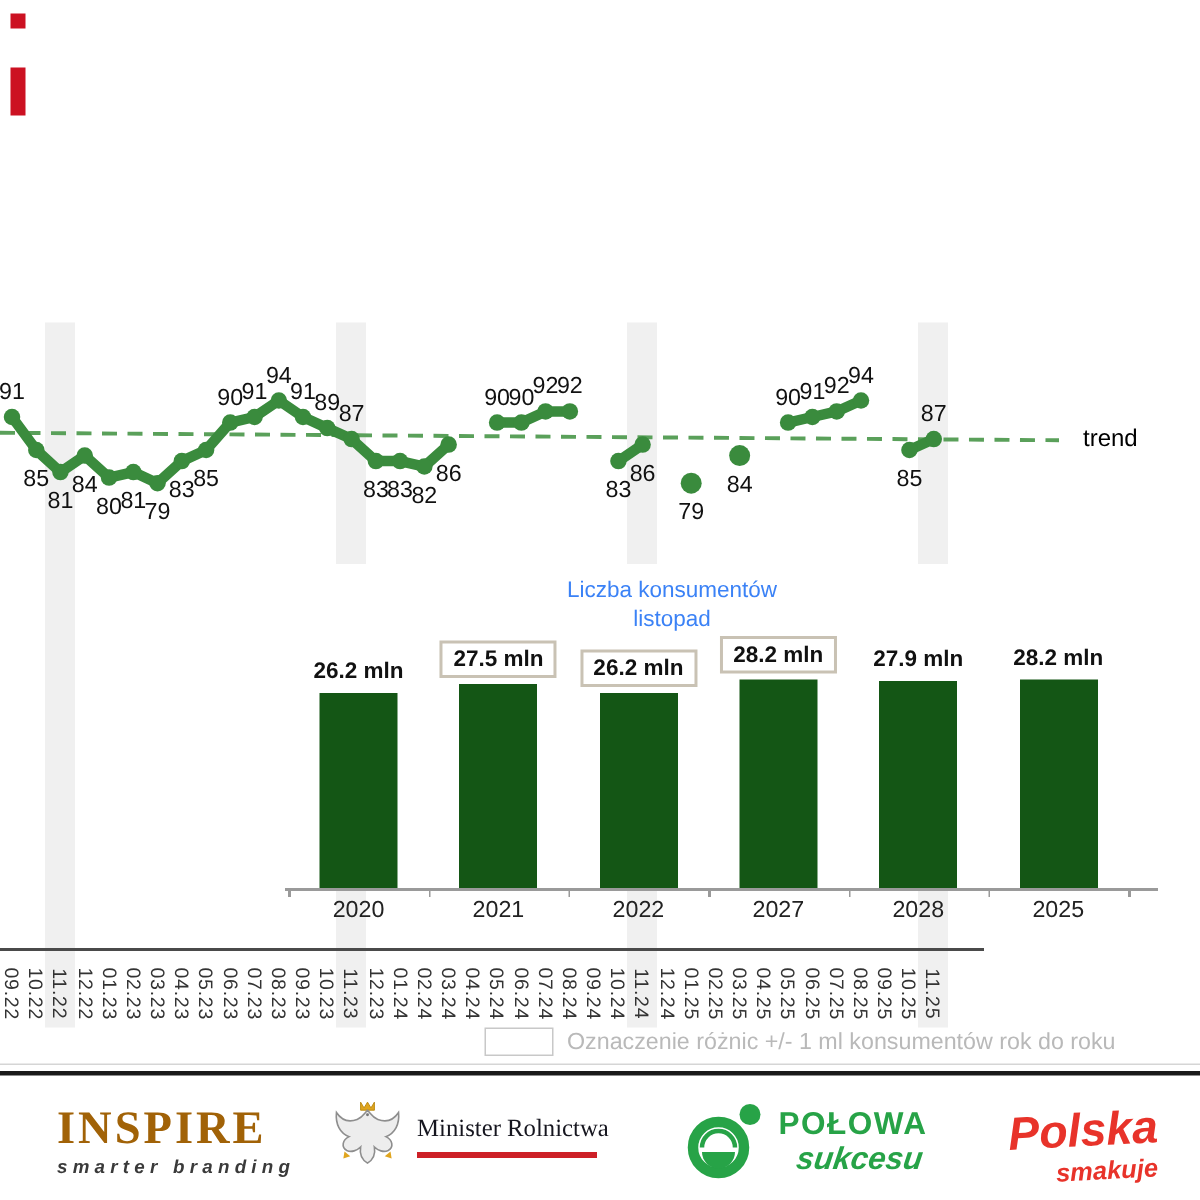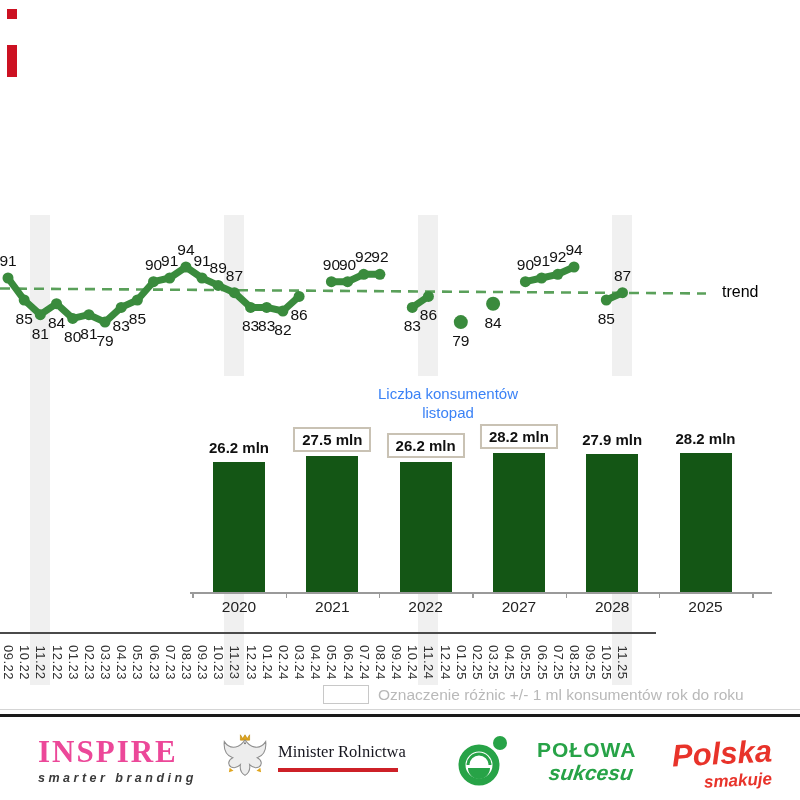--- a/index.html
+++ b/index.html
@@ -18,27 +18,27 @@
   .year-label{position:absolute;transform:translateX(-50%);font-size:15.5px;color:#222;}
   #bar-baseline{position:absolute;left:190px;top:592px;width:582px;height:1.5px;background:#9a9a9a;}
   .bar-tick{position:absolute;top:592px;width:1.5px;height:6px;background:#9a9a9a;}
   #legend-row{position:absolute;left:323px;top:685px;display:flex;align-items:flex-end;}
   #legend-swatch{width:44px;height:17px;border:1.5px solid #c8c8c8;background:#fff;margin-right:9px;}
   #legend-text{font-size:15.5px;color:#b9b9b9;}
   #thin-sep{position:absolute;left:0;top:709px;width:800px;height:1px;background:#d5d5d5;}
   #dark-sep{position:absolute;left:0;top:714px;width:800px;height:3px;background:#1a1a1a;}
   #footer{position:absolute;left:0;top:722px;width:800px;height:78px;}
   .logo{position:absolute;}
-  #inspire-name{font-family:"Liberation Serif",serif;font-size:31px;font-weight:600;color:#ec4899;letter-spacing:2px;line-height:1;}
+  #inspire-name{font-family:"Liberation Serif",serif;font-size:31px;font-weight:600;color:#a16207;letter-spacing:2px;line-height:1;}
   #inspire-tag{font-size:12.5px;font-style:italic;font-weight:bold;color:#3a3a3a;letter-spacing:3.5px;margin-top:4px;}
   #ministry{display:flex;align-items:center;font-family:Liberation Serif, serif;}
   #ministry-text{margin-left:10px;}
   .ministry-line{font-size:16.5px;color:#16161f;line-height:1.25;}
   #ministry-bar{width:120px;height:4px;background:#cd2027;margin-top:5px;}
-  #polowa{display:flex;align-items:center;gap:18px;}
+  #polowa{display:flex;align-items:center;}
   #polowa-text{margin-left:10px;}
   #polowa-line1{font-size:21px;font-weight:800;color:#27a347;letter-spacing:1px;line-height:1;}
   #polowa-line2{font-size:21px;font-style:italic;font-weight:bold;color:#27a347;line-height:1;margin-top:2px;margin-left:12px;transform:skewX(-8deg);}
   #polska-line1{font-size:31px;font-weight:bold;font-style:italic;color:#e8332a;line-height:1;transform:rotate(-3deg);}
   #polska-line2{font-size:17px;font-weight:bold;font-style:italic;color:#e8332a;margin-top:2px;margin-left:32px;transform:rotate(-3deg);}
 </style>
 </head>
 <body>
 
 <div id="root">

